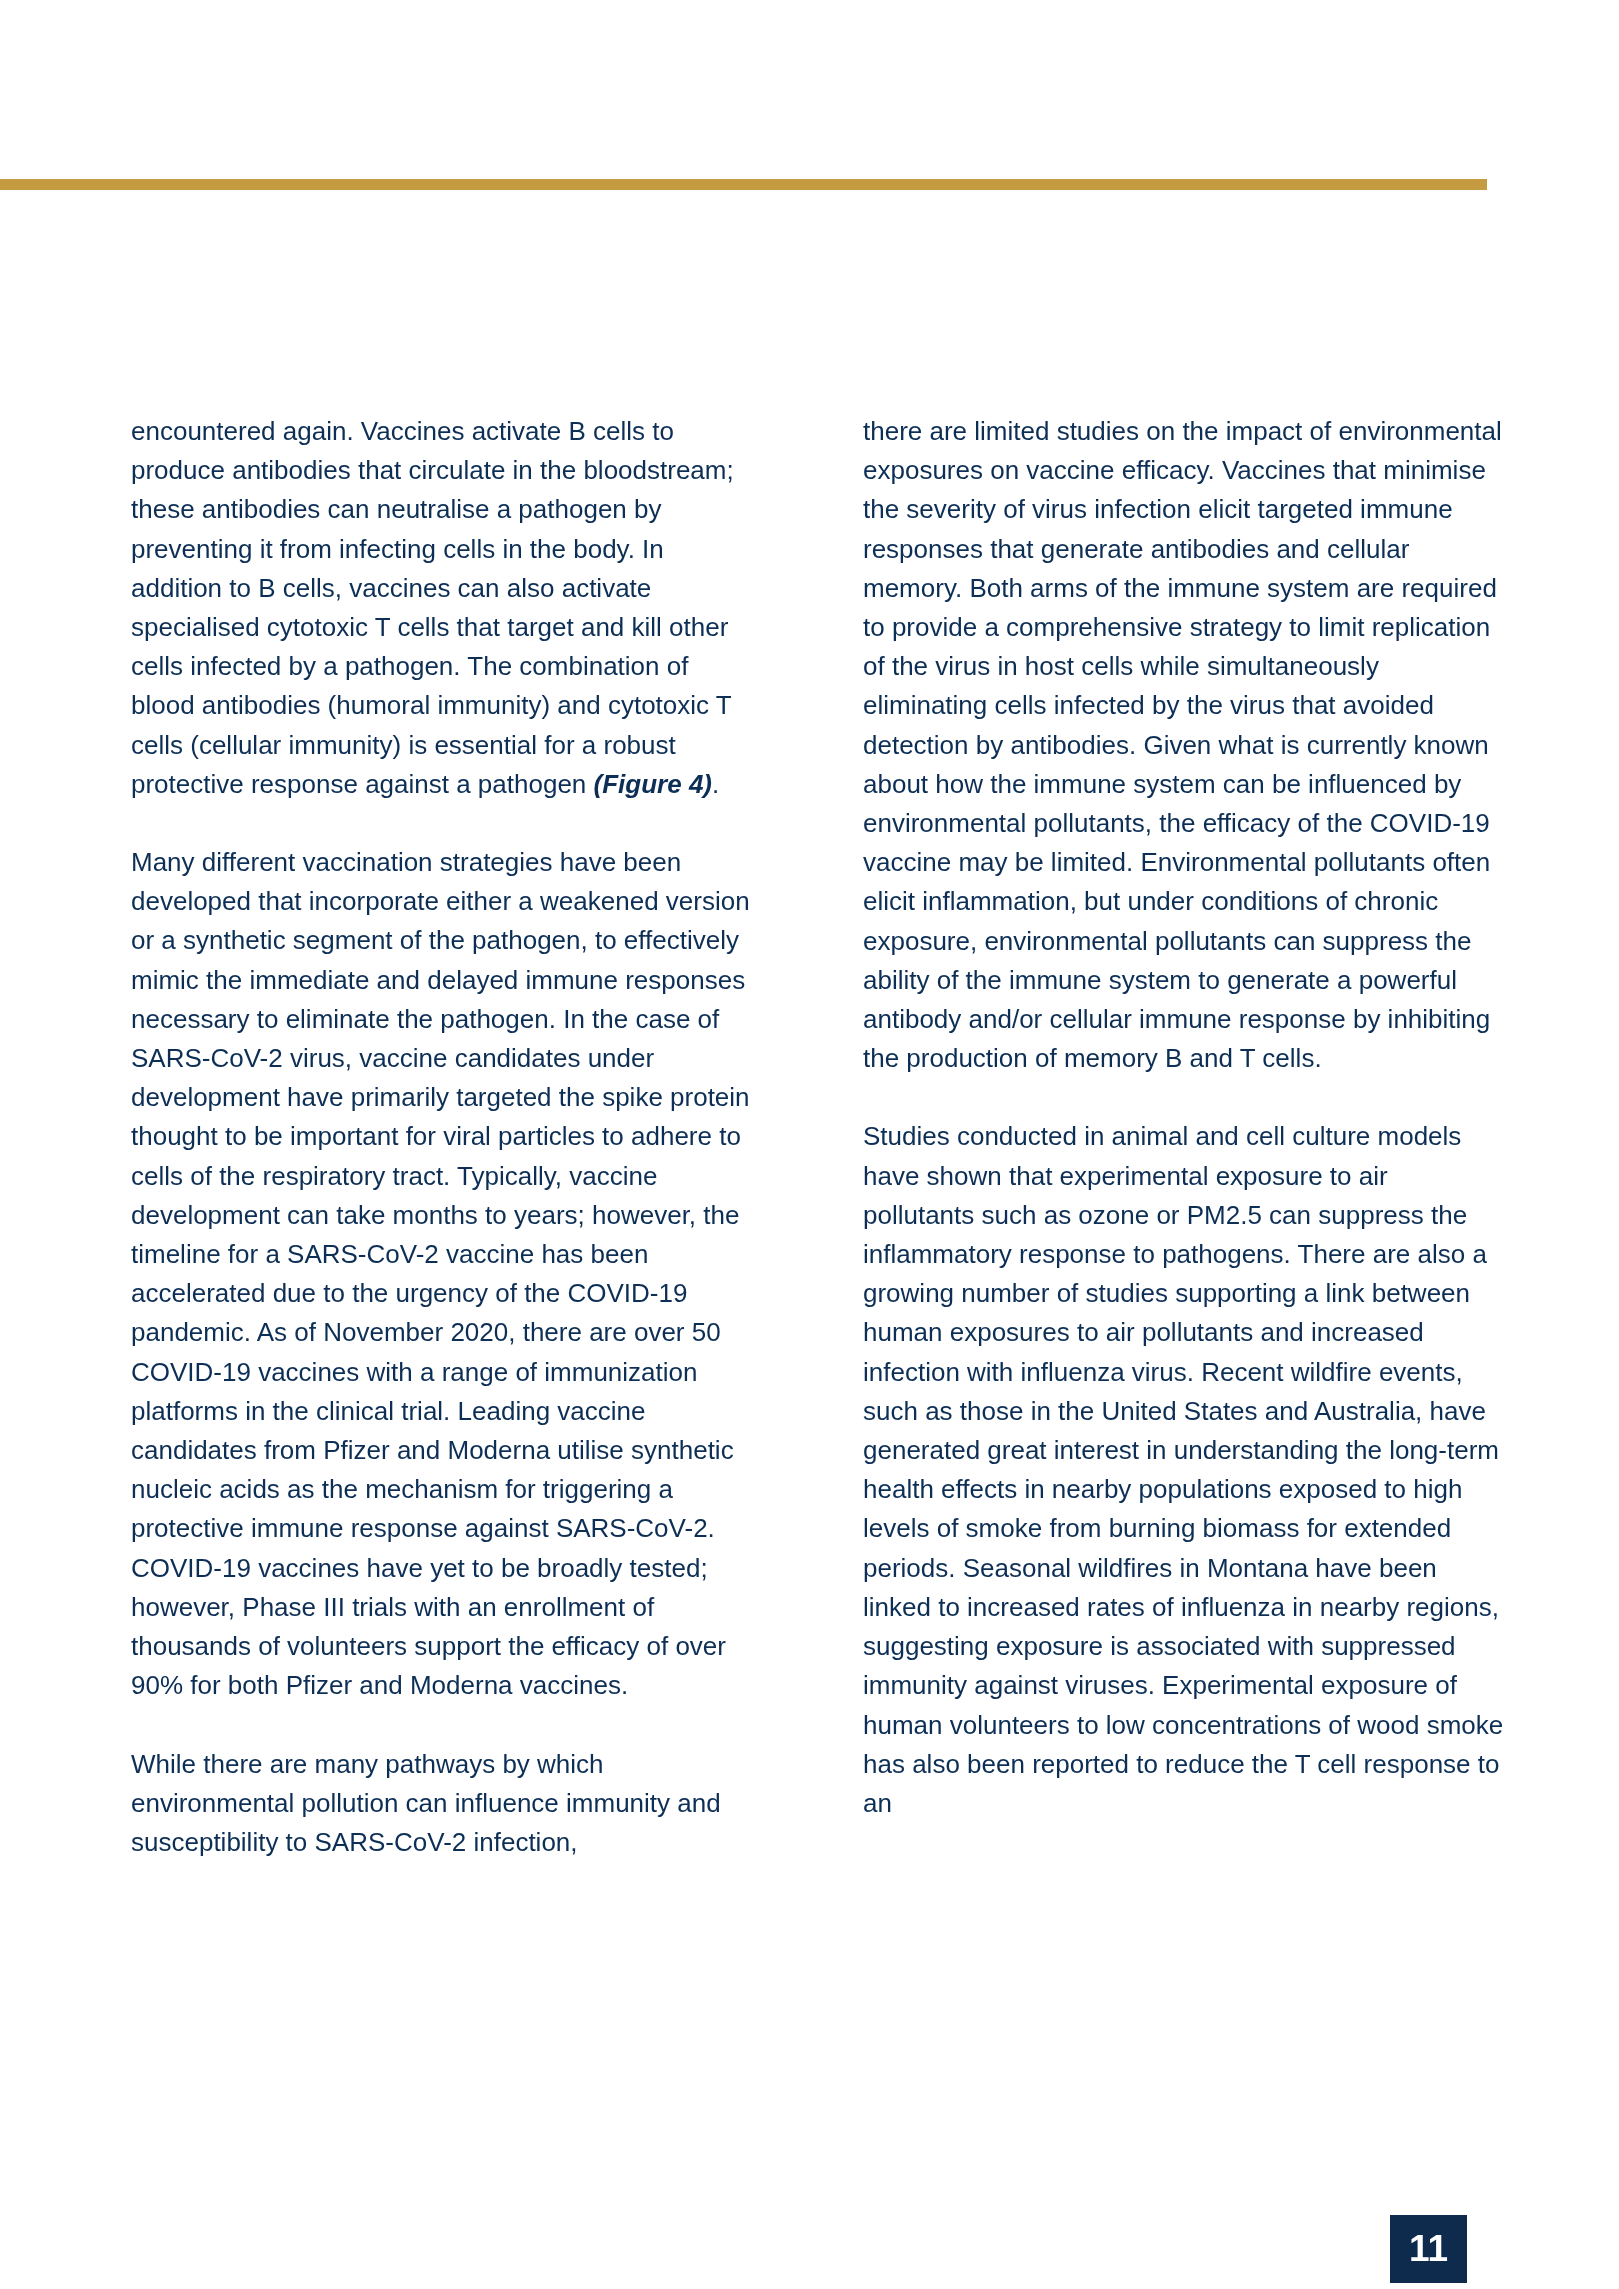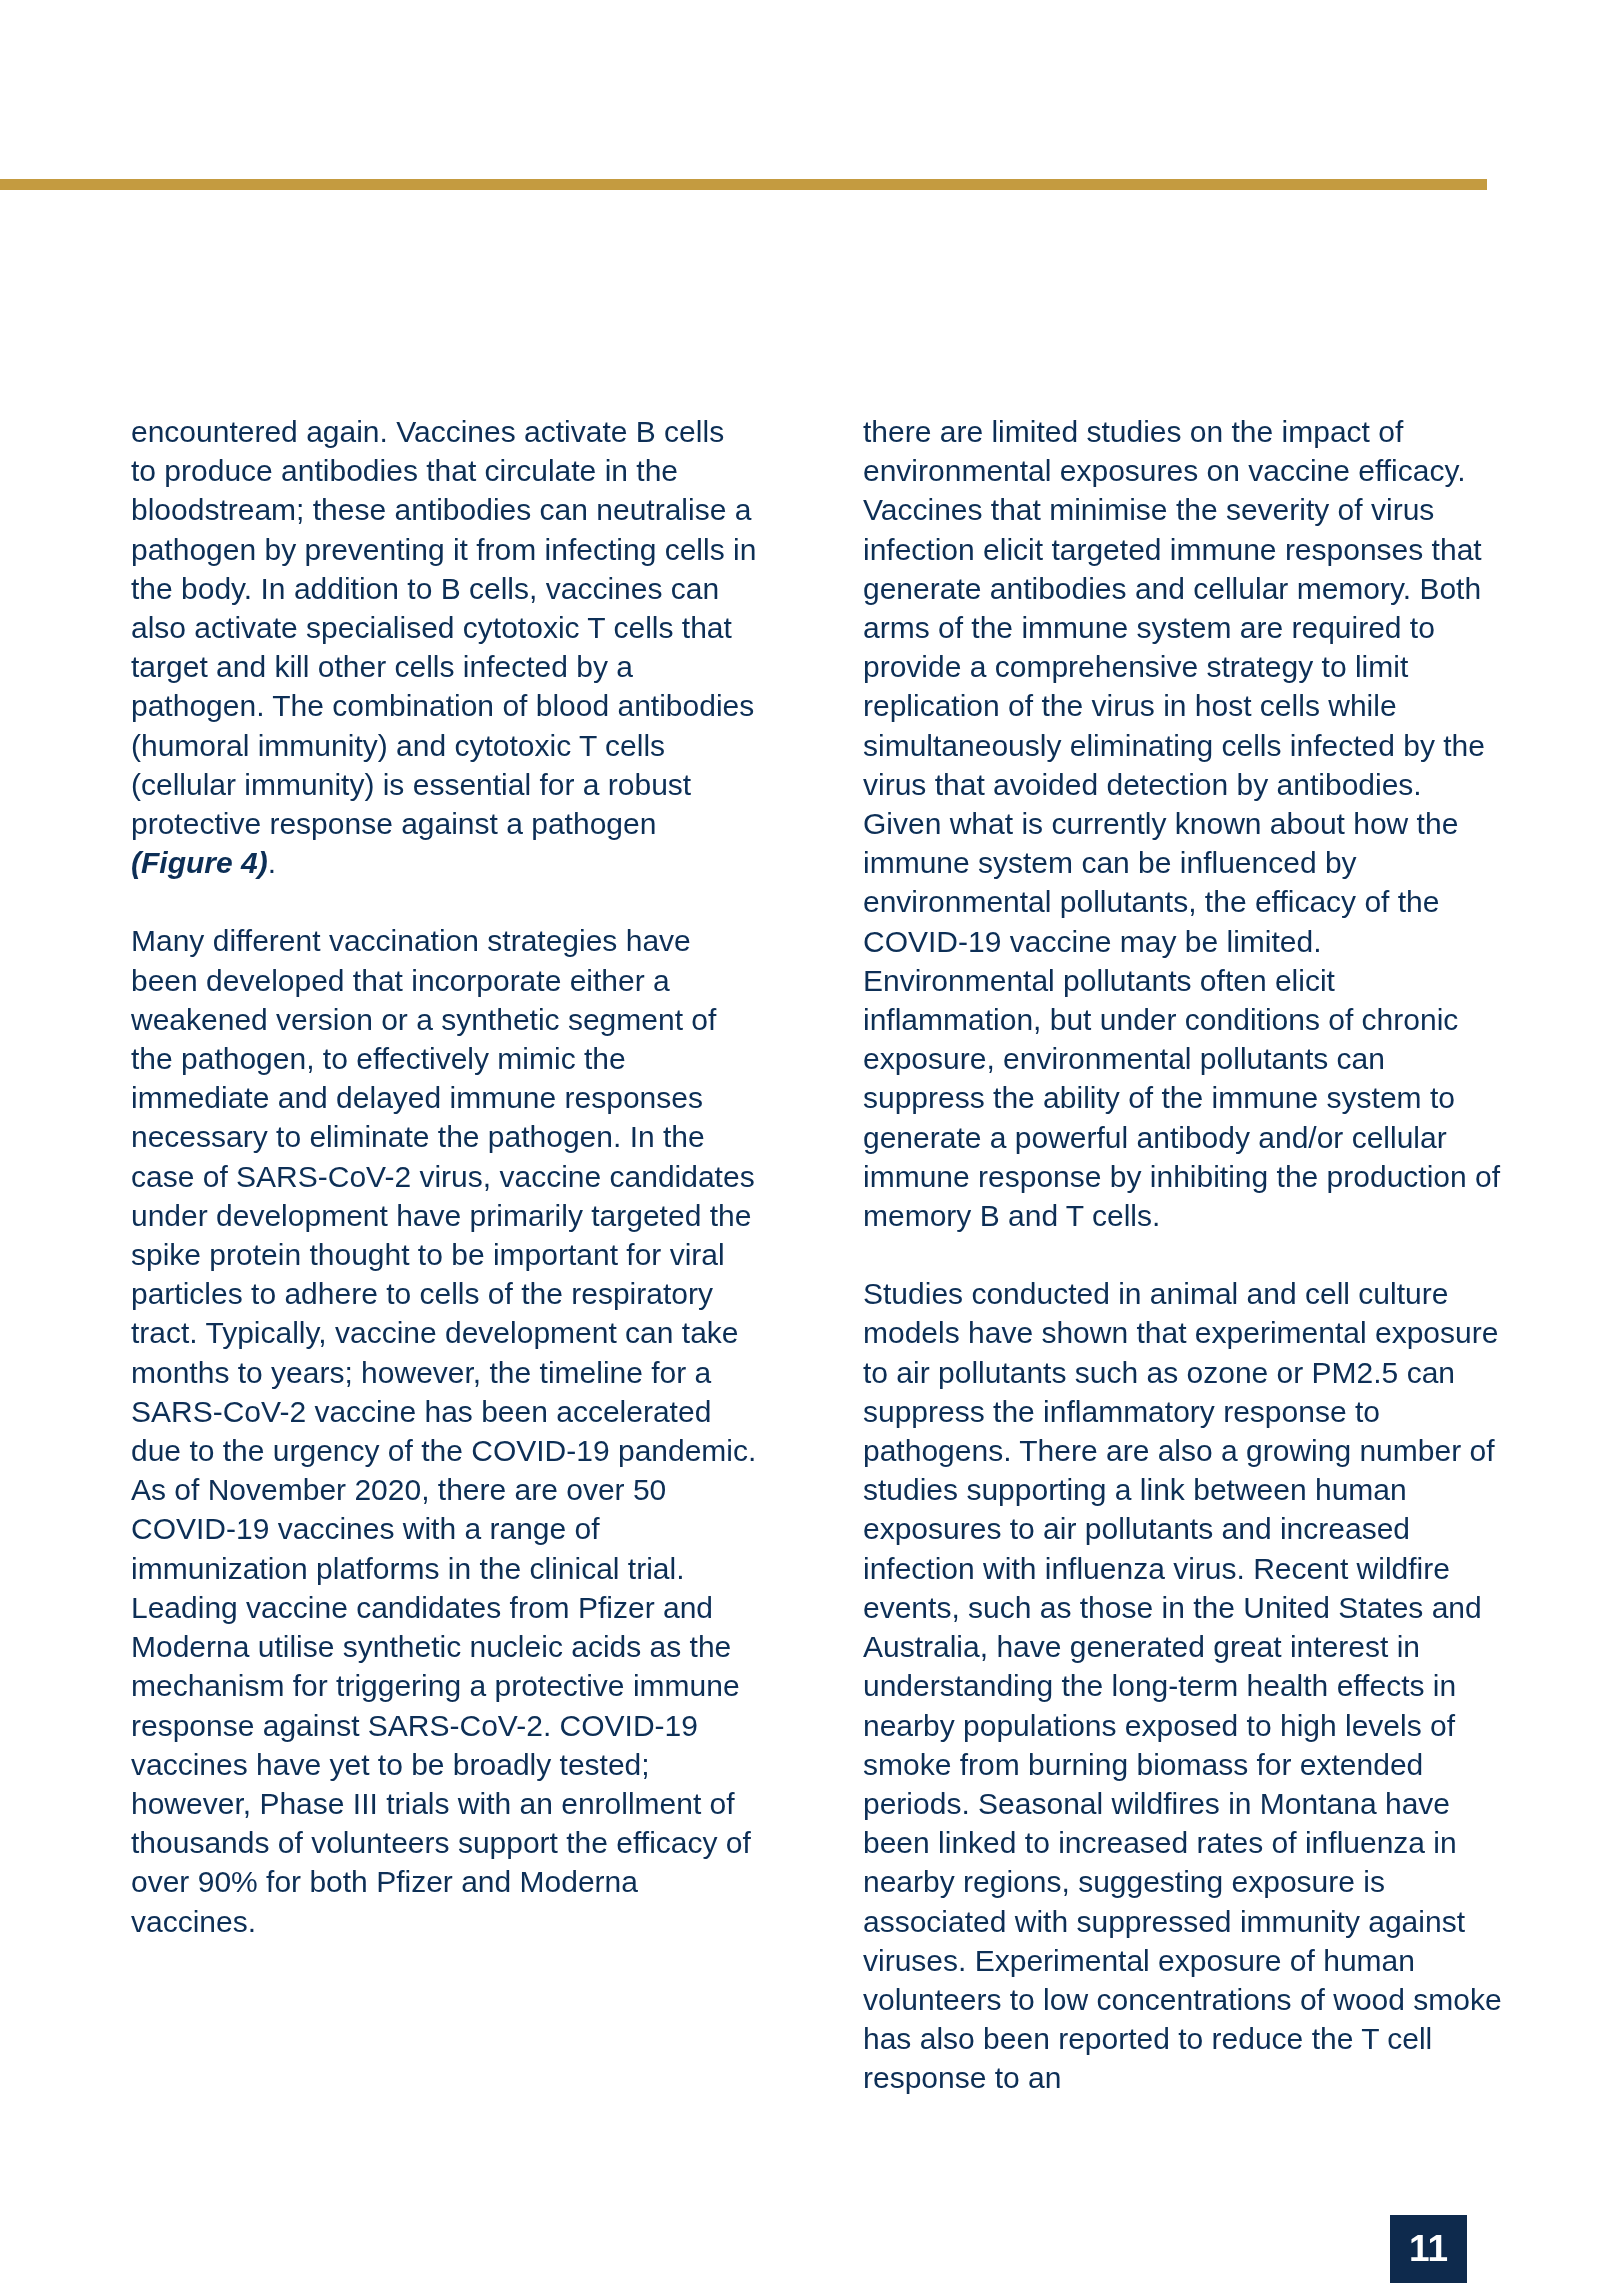--- a/index.html
+++ b/index.html
@@ -27,21 +27,21 @@
     left: 0;
     top: 179px;
     width: 1487px;
     height: 11px;
     background: var(--gold, #C49B40);
   }
   .col {
     position: absolute;
     top: 412px;
     color: var(--navy, #0D2F56);
-    font-size: 30px;
+    font-size: 26px;
     line-height: 39.2px;
     text-align: left;
   }
   .col-left  { left: 131px; width: 626px; }
   .col-right { left: 863px; width: 641px; }
   .col p { margin: 0 0 39px 0; }
   .fig-ref { font-weight: bold; font-style: italic; }
   .page-badge {
     position: absolute;
     left: 1390px;
@@ -62,20 +62,21 @@
 </head>
 <body>
 
 <div class="page">
 
   <div class="gold-bar"></div>
 
   <div class="col col-left">
     <p><span>encountered again. Vaccines activate B cells to produce antibodies that circulate in the bloodstream; these antibodies can neutralise a pathogen by preventing it from infecting cells in the body. In addition to B cells, vaccines can also activate specialised cytotoxic T cells that target and kill other cells infected by a pathogen. The combination of blood antibodies (humoral immunity) and cytotoxic T cells (cellular immunity) is essential for a robust protective response against a pathogen </span><span class="fig-ref">(Figure 4)</span><span>.</span></p>
     <p>Many different vaccination strategies have been developed that incorporate either a weakened version or a synthetic segment of the pathogen, to effectively mimic the immediate and delayed immune responses necessary to eliminate the pathogen. In the case of SARS-CoV-2 virus, vaccine candidates under development have primarily targeted the spike protein thought to be important for viral particles to adhere to cells of the respiratory tract. Typically, vaccine development can take months to years; however, the timeline for a SARS-CoV-2 vaccine has been accelerated due to the urgency of the COVID-19 pandemic. As of November 2020, there are over 50 COVID-19 vaccines with a range of immunization platforms in the clinical trial. Leading vaccine candidates from Pfizer and Moderna utilise synthetic nucleic acids as the mechanism for triggering a protective immune response against SARS-CoV-2. COVID-19 vaccines have yet to be broadly tested; however, Phase III trials with an enrollment of thousands of volunteers support the efficacy of over 90% for both Pfizer and Moderna vaccines.</p>
+    <p>While there are many pathways by which environmental pollution can influence immunity and susceptibility to SARS-CoV-2 infection,</p>
   </div>
 
   <div class="col col-right">
     <p>there are limited studies on the impact of environmental exposures on vaccine efficacy. Vaccines that minimise the severity of virus infection elicit targeted immune responses that generate antibodies and cellular memory. Both arms of the immune system are required to provide a comprehensive strategy to limit replication of the virus in host cells while simultaneously eliminating cells infected by the virus that avoided detection by antibodies. Given what is currently known about how the immune system can be influenced by environmental pollutants, the efficacy of the COVID-19 vaccine may be limited. Environmental pollutants often elicit inflammation, but under conditions of chronic exposure, environmental pollutants can suppress the ability of the immune system to generate a powerful antibody and/or cellular immune response by inhibiting the production of memory B and T cells.</p>
     <p>Studies conducted in animal and cell culture models have shown that experimental exposure to air pollutants such as ozone or PM2.5 can suppress the inflammatory response to pathogens. There are also a growing number of studies supporting a link between human exposures to air pollutants and increased infection with influenza virus. Recent wildfire events, such as those in the United States and Australia, have generated great interest in understanding the long-term health effects in nearby populations exposed to high levels of smoke from burning biomass for extended periods. Seasonal wildfires in Montana have been linked to increased rates of influenza in nearby regions, suggesting exposure is associated with suppressed immunity against viruses. Experimental exposure of human volunteers to low concentrations of wood smoke has also been reported to reduce the T cell response to an</p>
   </div>
 
   <div class="page-badge">
     <span>11</span>
   </div>

